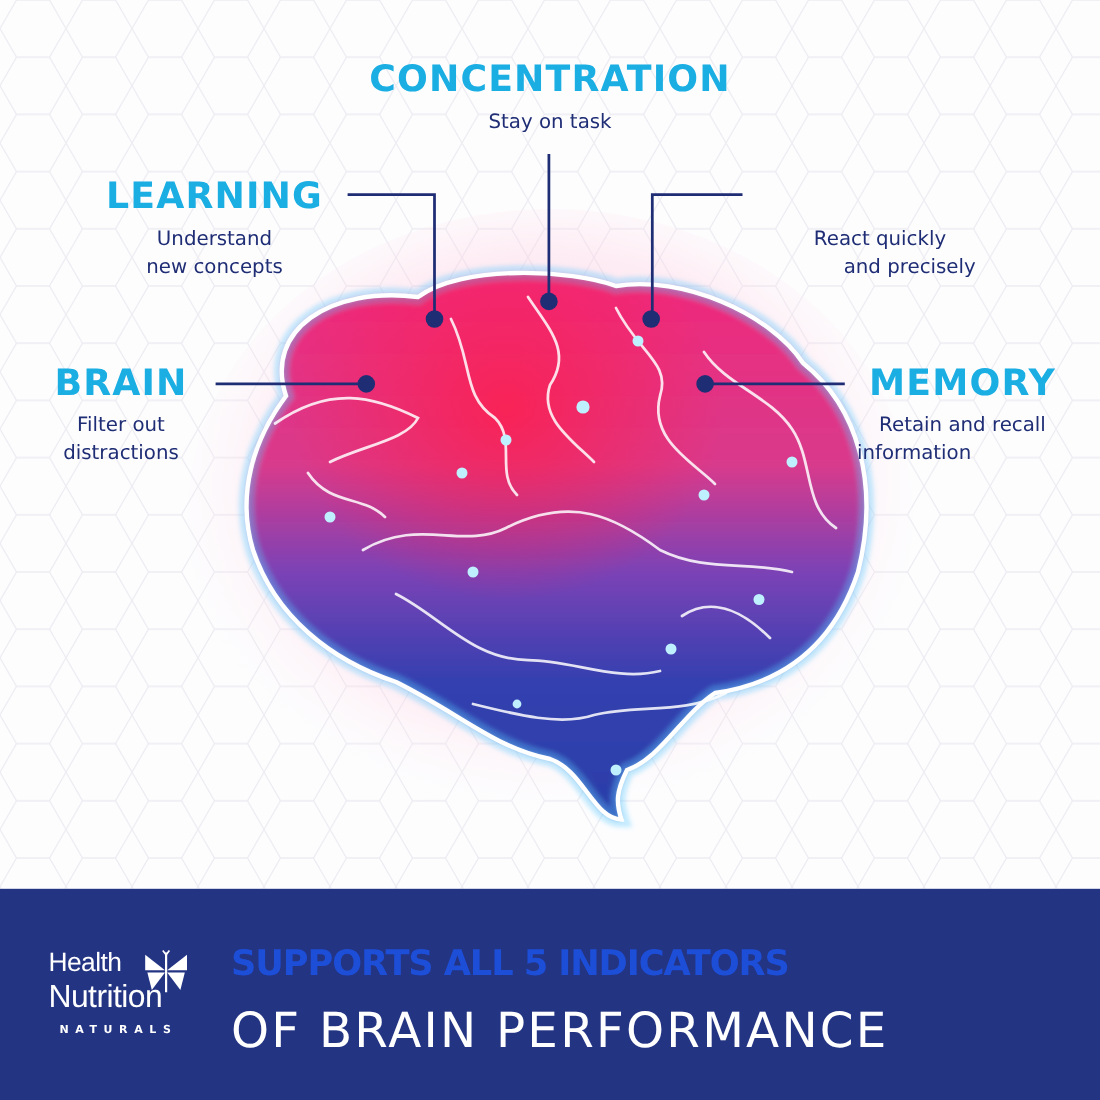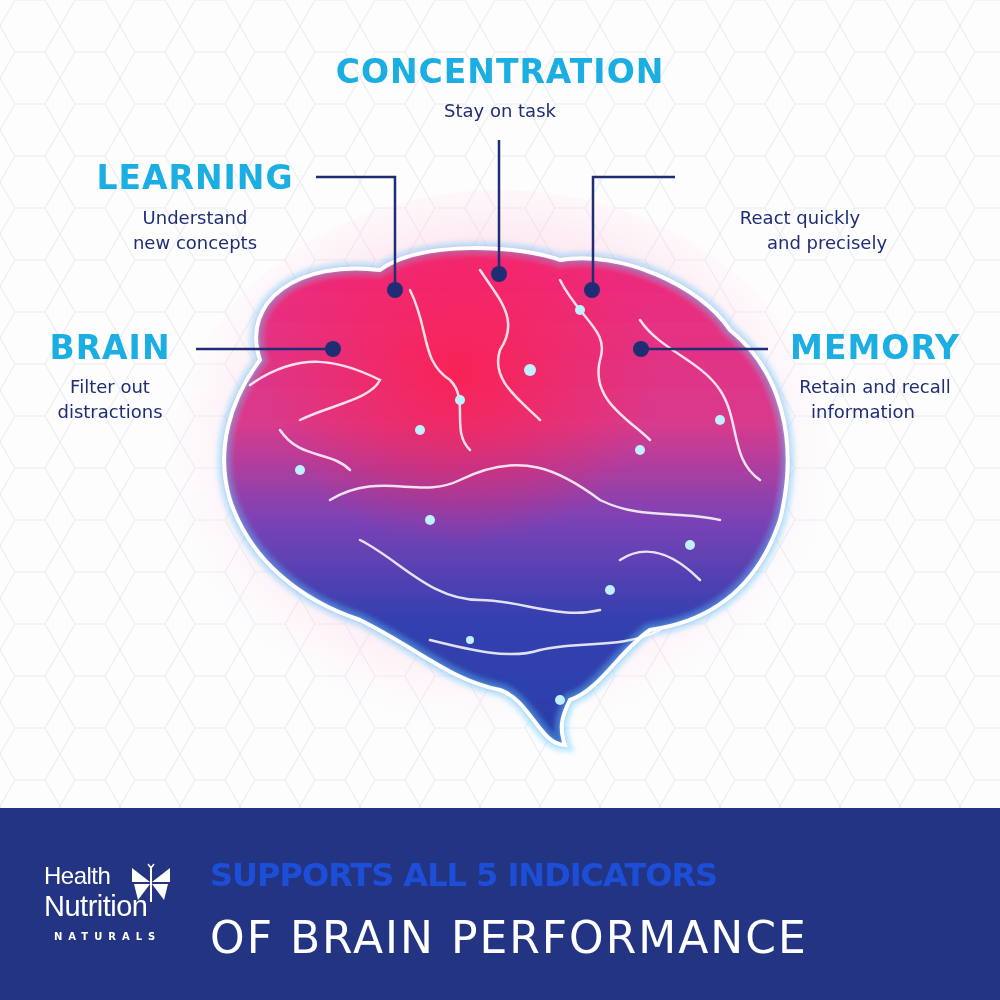--- a/index.html
+++ b/index.html
@@ -113,21 +113,21 @@
 
   <div class="sub" style="left:675px; top:205px; width:250px;">React quickly</div>
   <div class="sub" style="left:702px; top:230px; width:250px;">and precisely</div>
 
   <div class="heading" style="left:20px; top:328px; width:180px;">BRAIN</div>
   <div class="sub" style="left:20px; top:374px; width:180px;">Filter out</div>
   <div class="sub" style="left:20px; top:399px; width:180px;">distractions</div>
 
   <div class="heading" style="left:770px; top:328px; width:210px;">MEMORY</div>
   <div class="sub" style="left:760px; top:374px; width:230px;">Retain and recall</div>
-  <div class="sub" style="left:748px; top:399px; width:230px;">information</div>
+  <div class="sub" style="left:716px; top:399px; width:230px;">information</div>
 </div>
 
 <div class="banner"></div>
 
 <div class="logo">
   <span class="l1">Health</span>
   <span class="l2">Nutrition</span>
   <span class="l3">NATURALS</span>
   <svg width="46" height="42" viewBox="0 0 46 42">
     <path d="M22 20 L4 6 L4 20 Z" fill="#fff"></path>

